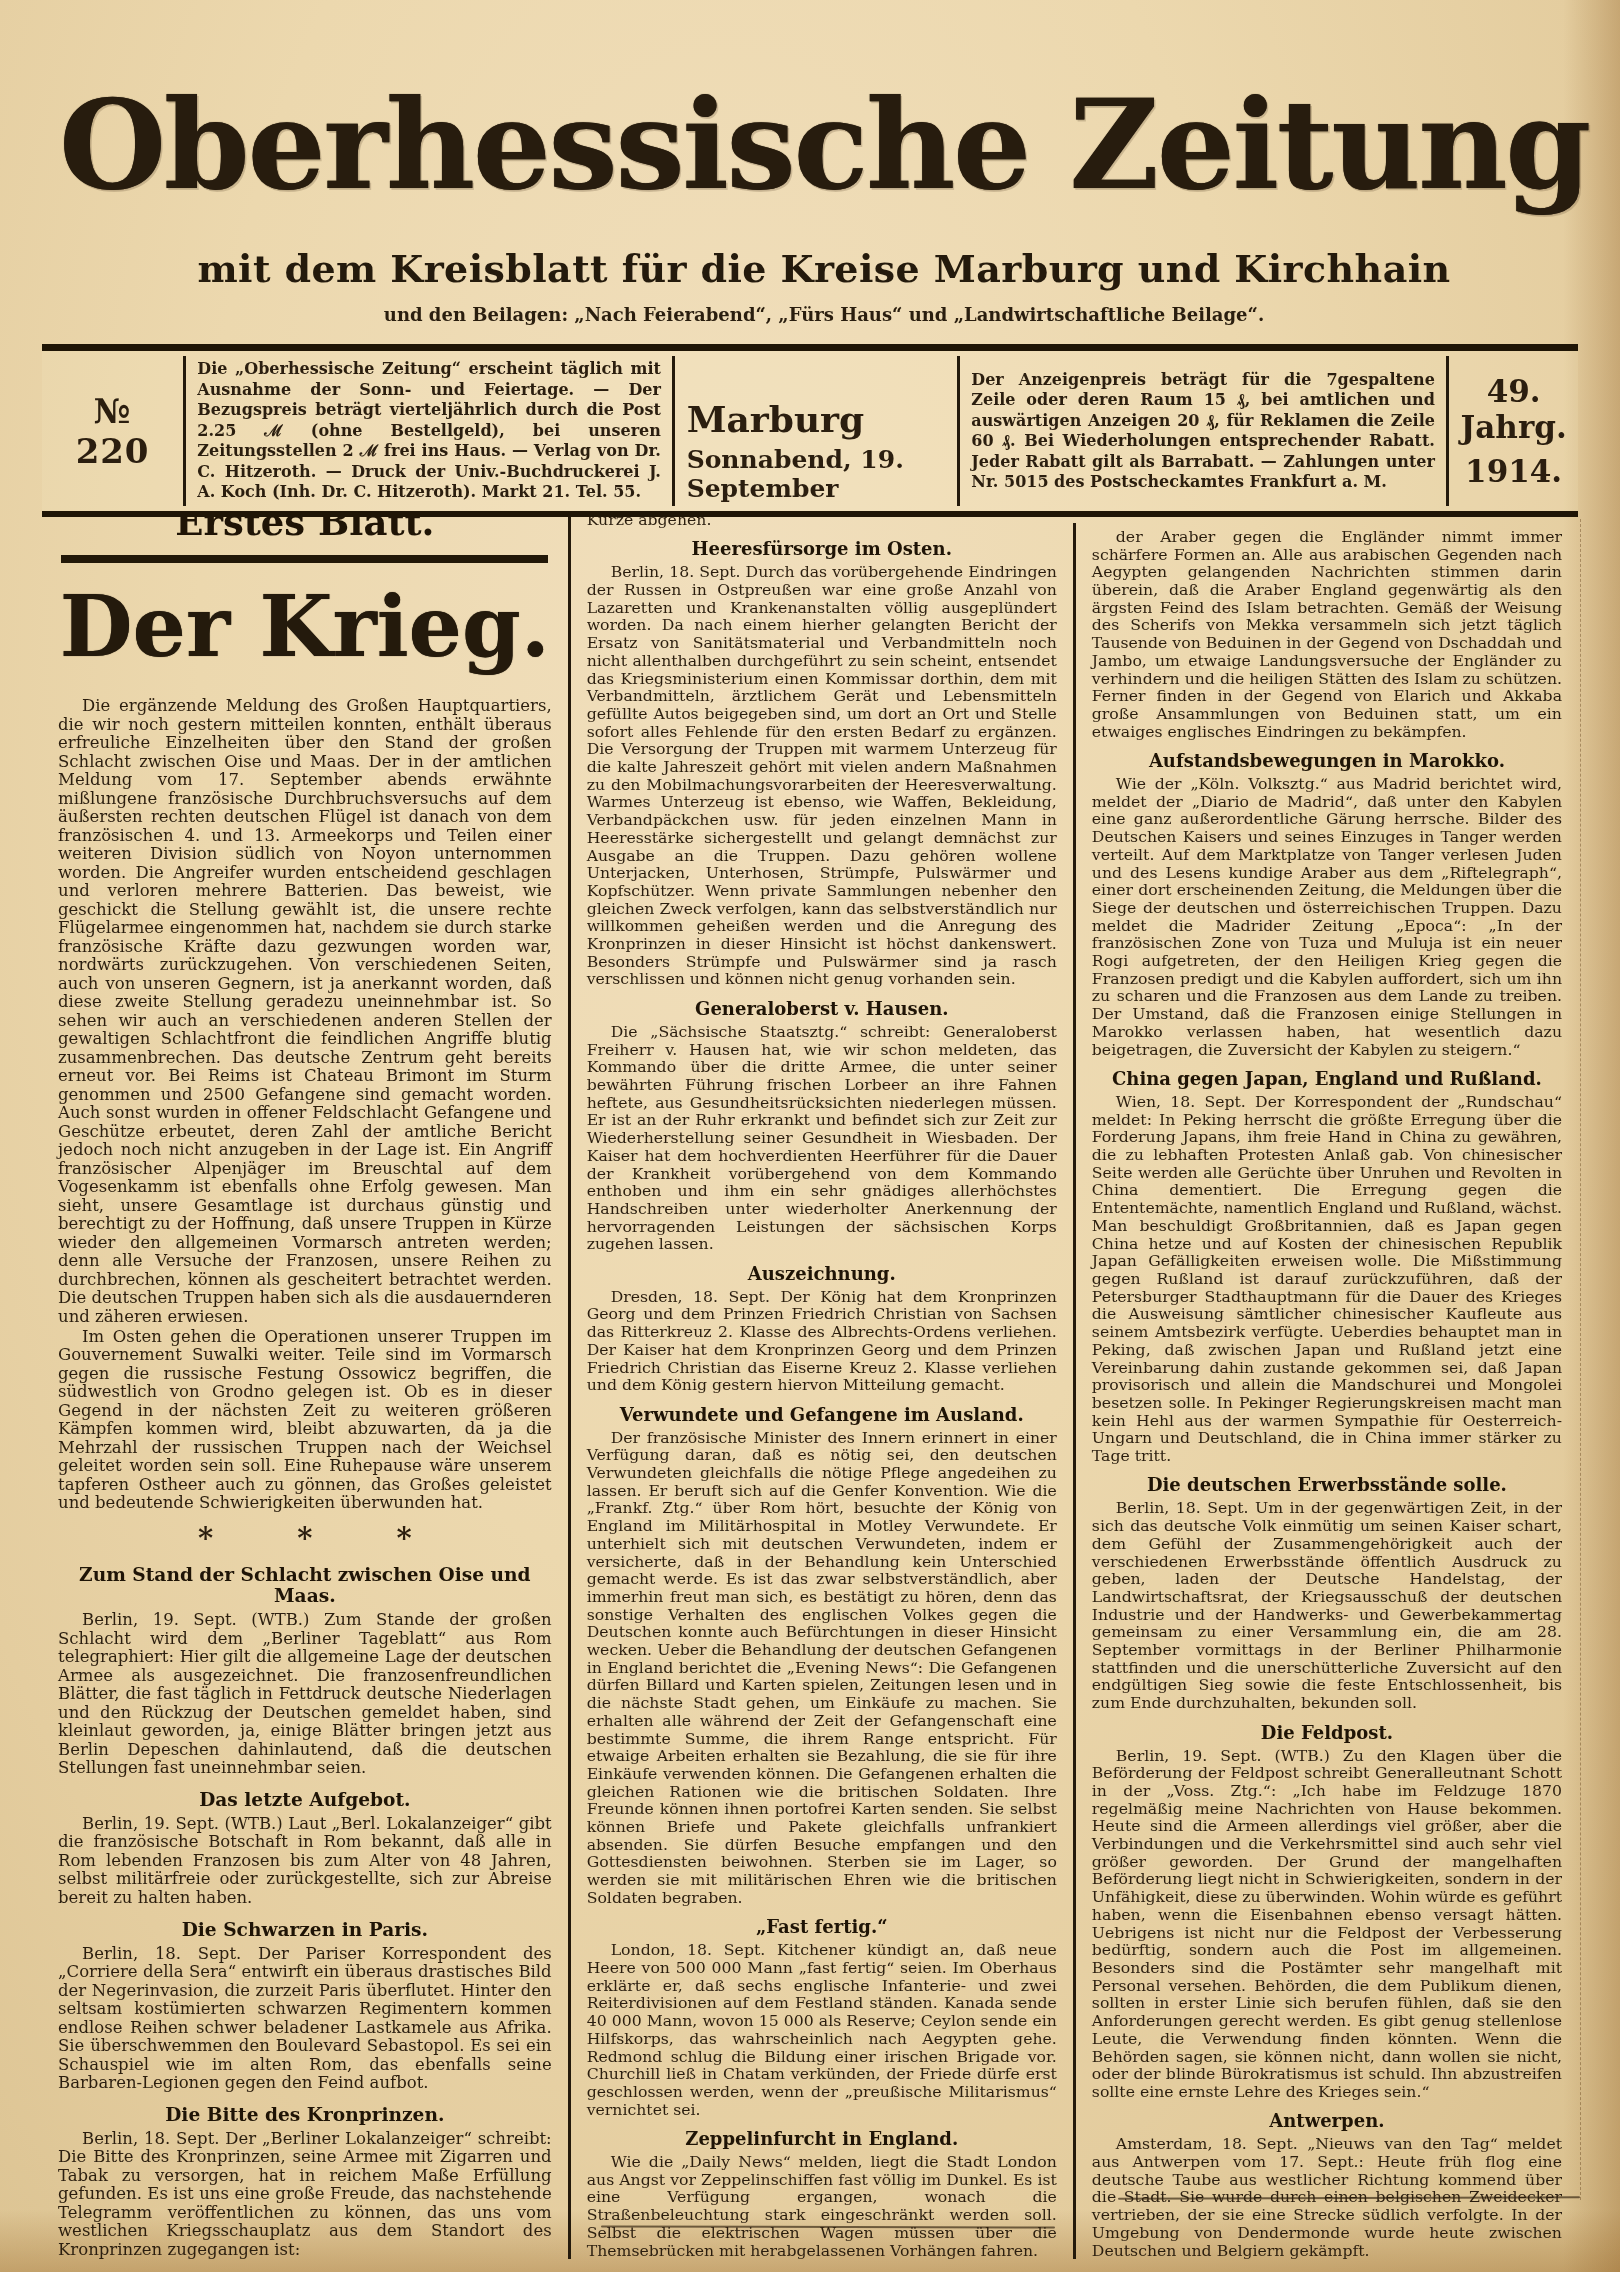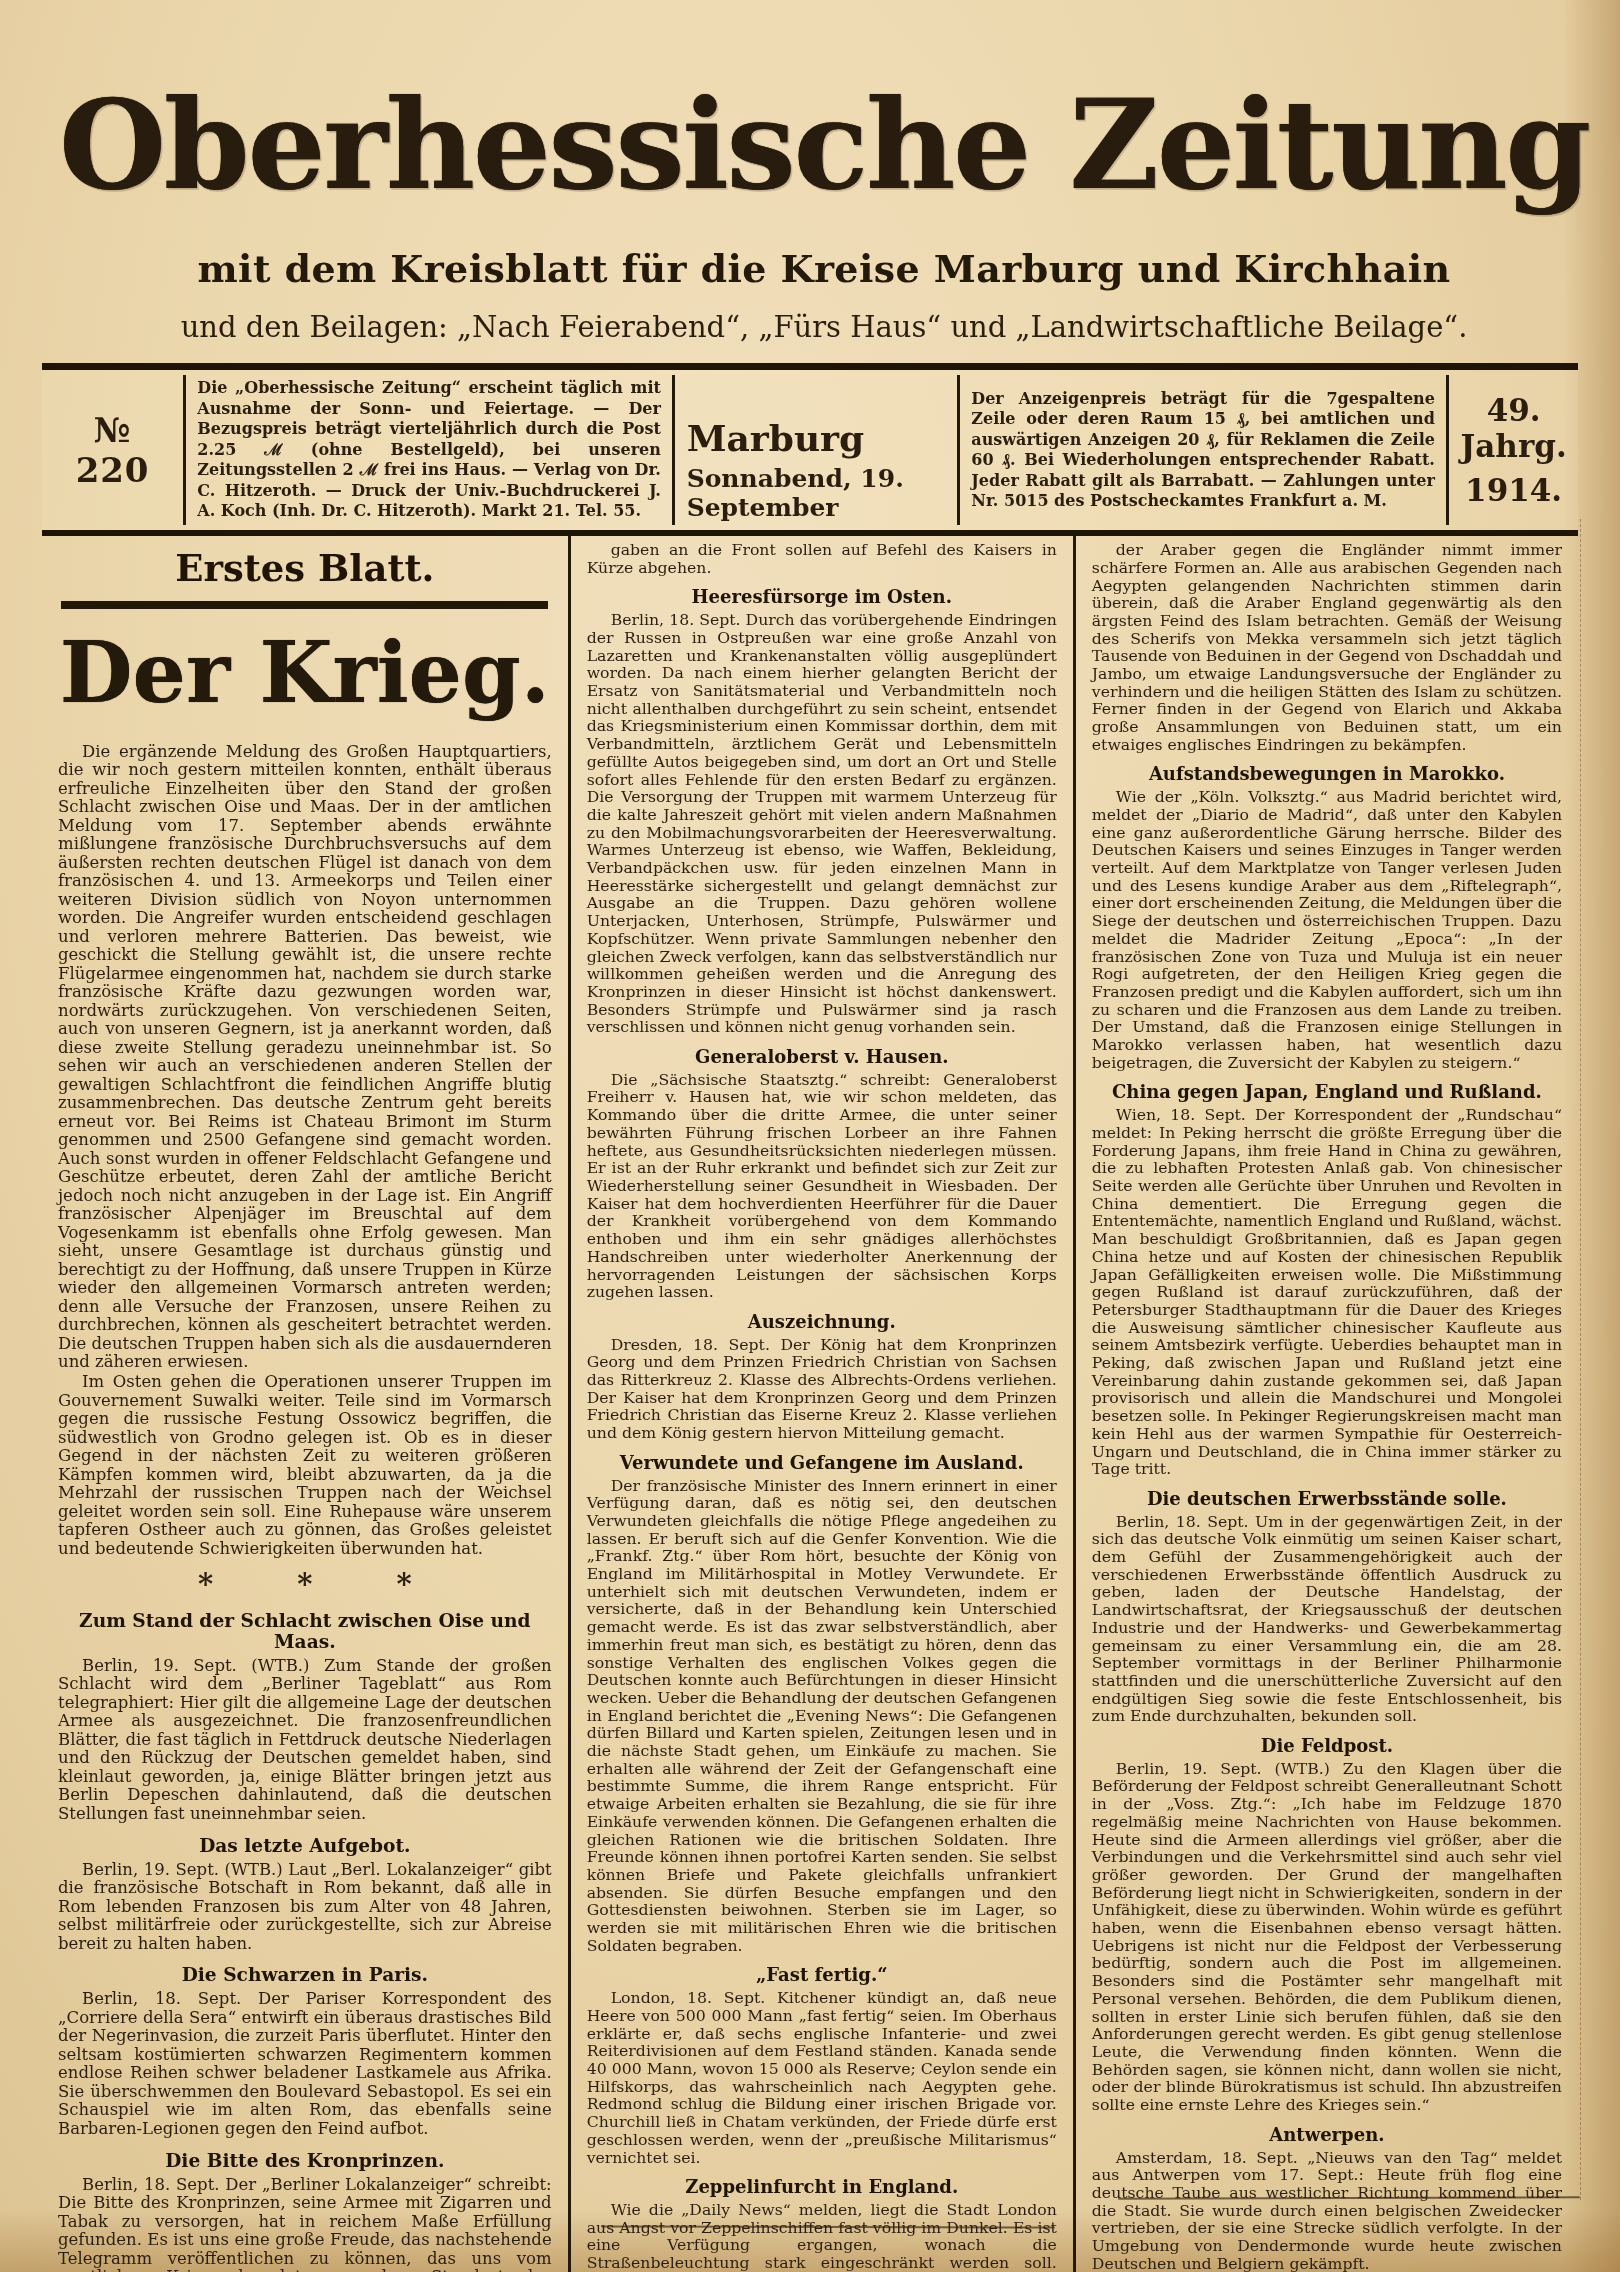--- a/index.html
+++ b/index.html
@@ -14,42 +14,42 @@
   }
   
   .masthead{padding-top:50px; text-align:center;padding-left:28px;}
   .title{
     margin:0; font-size:123px; line-height:1.55; font-weight:bold;
     letter-spacing:-2.4px; color:#271c0e;
     text-shadow:0 0 0.8px #271c0e, 1.6px 1.6px 0 rgba(60,40,15,.18);
     white-space:nowrap;
   }
   .subtitle{margin-top:4.9px; font-size:38px; font-weight:bold; color:#241a0c; letter-spacing:0.4px;}
-  .beilagen{margin-top:19px; font-size:29px; font-weight:normal; color:#2a1e0f;}
+  .beilagen{margin-top:13px; font-size:18px; font-weight:bold; color:#2a1e0f;}
   
   .infobar{
     margin:19.4px 42px 0 42px;
     border-top:7.3px solid #1f1506; border-bottom:6.5px solid #1f1506;
     display:flex; align-items:stretch; background:rgba(255,244,214,.12);
   }
   .vdiv{width:3.2px; background:#241a0c; margin:4.9px 0;}
   .cell{padding:8px 11.3px; display:flex; flex-direction:column; justify-content:center;}
   .issue{width:122px; text-align:center; font-size:34px; font-weight:bold; letter-spacing:0.8px;}
   .pubinfo{width:478px; font-size:16px; line-height:1.28; font-weight:bold; text-align:justify;}
   .place{width:267px; text-align:left;margin-top:42px;}
   .city{font-size:36px; font-weight:bold; line-height:1.05;}
   .date{font-size:25px; margin-top:6.5px; font-weight:bold;}
   .adinfo{width:478px; font-size:16px; line-height:1.28; font-weight:bold; text-align:justify;}
   .vol{flex:1; text-align:center;}
   .volume{font-size:31px; font-weight:bold;}
   .year{font-size:31px; font-weight:bold; margin-top:8px;}
   
   .columns{
     margin:0 42px; height:1742px; overflow:hidden;
-    display:flex; align-items:flex-start;
+    display:flex; align-items:flex-end;
   }
   .col{overflow:hidden; padding:4.9px 16px 0 16px;}
   .col1{flex:1.05;}
   .col2,.col3{flex:1; border-left:3.2px solid #241a0c;}
   .section-label{margin:4.9px 0 0 0; text-align:center; font-size:37px; font-weight:bold; color:#1f1406;}
   .thick-rule{height:8px; background:#221808; margin:11.3px 3.2px 3.2px 3.2px;}
   .main-headline{
     margin:16px 0 21px 0; text-align:center; font-size:84px; line-height:1.15;
     font-weight:bold; color:#241a0c; text-shadow:0 0 0.8px #241a0c;
   }

